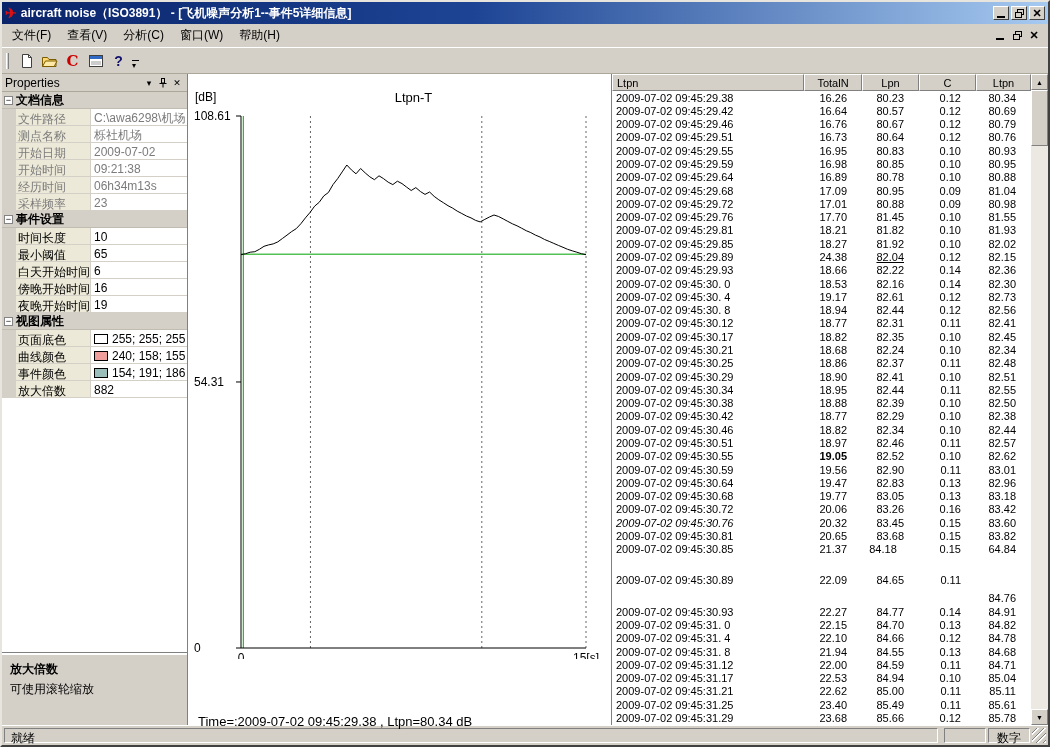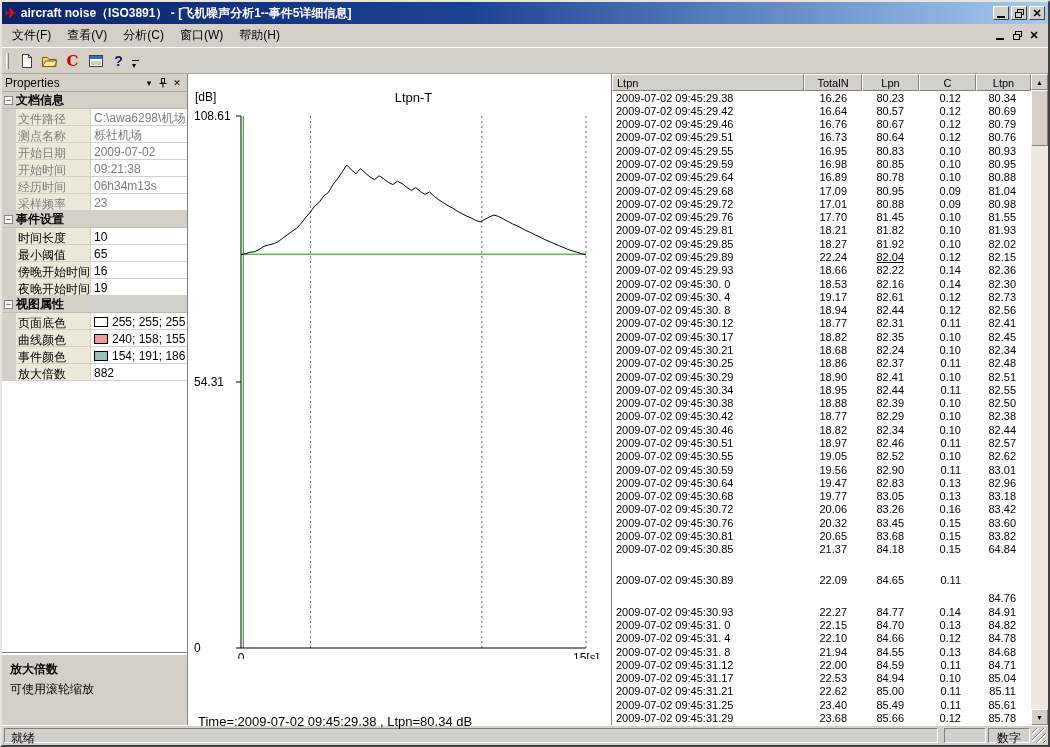--- a/index.html
+++ b/index.html
@@ -259,20 +259,27 @@
           </div>
           <div class="prop-row">
             <span class="prop-gutter"></span>
             <span class="prop-label">最小阈值</span>
             <span class="prop-value">
               <span>65</span>
             </span>
           </div>
           <div class="prop-row">
             <span class="prop-gutter"></span>
+            <span class="prop-label">白天开始时间</span>
+            <span class="prop-value">
+              <span>6</span>
+            </span>
+          </div>
+          <div class="prop-row">
+            <span class="prop-gutter"></span>
             <span class="prop-label">傍晚开始时间</span>
             <span class="prop-value">
               <span>16</span>
             </span>
           </div>
           <div class="prop-row">
             <span class="prop-gutter"></span>
             <span class="prop-label">夜晚开始时间</span>
             <span class="prop-value">
               <span>19</span>
@@ -437,21 +444,21 @@
           </div>
           <div class="tr">
             <div class="td first" style="width: 192px; flex: 1 0 192px;">2009-07-02 09:45:29.85</div>
             <div class="td num" style="width: 58px;">18.27</div>
             <div class="td num" style="width: 57px;">81.92</div>
             <div class="td num" style="width: 57px;">0.10</div>
             <div class="td num" style="width: 55px;">82.02</div>
           </div>
           <div class="tr">
             <div class="td first" style="width: 192px; flex: 1 0 192px;">2009-07-02 09:45:29.89</div>
-            <div class="td num" style="width: 58px;">22.24</div>
+            <div class="td num" style="width: 58px;">24.38</div>
             <div class="td num" style="width: 57px; text-decoration: underline;">82.04</div>
             <div class="td num" style="width: 57px;">0.12</div>
             <div class="td num" style="width: 55px;">82.15</div>
           </div>
           <div class="tr">
             <div class="td first" style="width: 192px; flex: 1 0 192px;">2009-07-02 09:45:29.93</div>
             <div class="td num" style="width: 58px;">18.66</div>
             <div class="td num" style="width: 57px;">82.22</div>
             <div class="td num" style="width: 57px;">0.14</div>
             <div class="td num" style="width: 55px;">82.36</div>
@@ -542,21 +549,21 @@
           </div>
           <div class="tr">
             <div class="td first" style="width: 192px; flex: 1 0 192px;">2009-07-02 09:45:30.51</div>
             <div class="td num" style="width: 58px;">18.97</div>
             <div class="td num" style="width: 57px;">82.46</div>
             <div class="td num" style="width: 57px;">0.11</div>
             <div class="td num" style="width: 55px;">82.57</div>
           </div>
           <div class="tr">
             <div class="td first" style="width: 192px; flex: 1 0 192px;">2009-07-02 09:45:30.55</div>
-            <div class="td num" style="width: 58px;">19.05</div>
+            <div class="td num" style="width: 58px; font-weight: bold;">19.05</div>
             <div class="td num" style="width: 57px;">82.52</div>
             <div class="td num" style="width: 57px;">0.10</div>
             <div class="td num" style="width: 55px;">82.62</div>
           </div>
           <div class="tr">
             <div class="td first" style="width: 192px; flex: 1 0 192px;">2009-07-02 09:45:30.59</div>
             <div class="td num" style="width: 58px;">19.56</div>
             <div class="td num" style="width: 57px;">82.90</div>
             <div class="td num" style="width: 57px;">0.11</div>
             <div class="td num" style="width: 55px;">83.01</div>
@@ -576,37 +583,37 @@
             <div class="td num" style="width: 55px;">83.18</div>
           </div>
           <div class="tr">
             <div class="td first" style="width: 192px; flex: 1 0 192px;">2009-07-02 09:45:30.72</div>
             <div class="td num" style="width: 58px;">20.06</div>
             <div class="td num" style="width: 57px;">83.26</div>
             <div class="td num" style="width: 57px;">0.16</div>
             <div class="td num" style="width: 55px;">83.42</div>
           </div>
           <div class="tr">
-            <div class="td first" style="width: 192px; flex: 1 0 192px;">2009-07-02 09:45:30.76</div>
+            <div class="td first" style="width: 192px; flex: 1 0 192px; font-style: italic;">2009-07-02 09:45:30.76</div>
             <div class="td num" style="width: 58px;">20.32</div>
             <div class="td num" style="width: 57px;">83.45</div>
             <div class="td num" style="width: 57px;">0.15</div>
             <div class="td num" style="width: 55px;">83.60</div>
           </div>
           <div class="tr">
             <div class="td first" style="width: 192px; flex: 1 0 192px;">2009-07-02 09:45:30.81</div>
             <div class="td num" style="width: 58px;">20.65</div>
             <div class="td num" style="width: 57px;">83.68</div>
             <div class="td num" style="width: 57px;">0.15</div>
             <div class="td num" style="width: 55px;">83.82</div>
           </div>
           <div class="tr">
             <div class="td first" style="width: 192px; flex: 1 0 192px;">2009-07-02 09:45:30.85</div>
             <div class="td num" style="width: 58px;">21.37</div>
-            <div class="td num" style="width: 57px;">84.18</div>
+            <div class="td num" style="width: 57px; text-align: center;">84.18</div>
             <div class="td num" style="width: 57px;">0.15</div>
             <div class="td num" style="width: 55px;">64.84</div>
           </div>
           <div class="tr">
             <div class="td first" style="width: 192px; flex: 1 0 192px;">2009-07-02 09:45:30.89</div>
             <div class="td num" style="width: 58px;">22.09</div>
             <div class="td num" style="width: 57px;">84.65</div>
             <div class="td num" style="width: 57px;">0.11</div>
             <div class="td num" style="width: 55px; margin-top: 36px;">84.76</div>
           </div>

